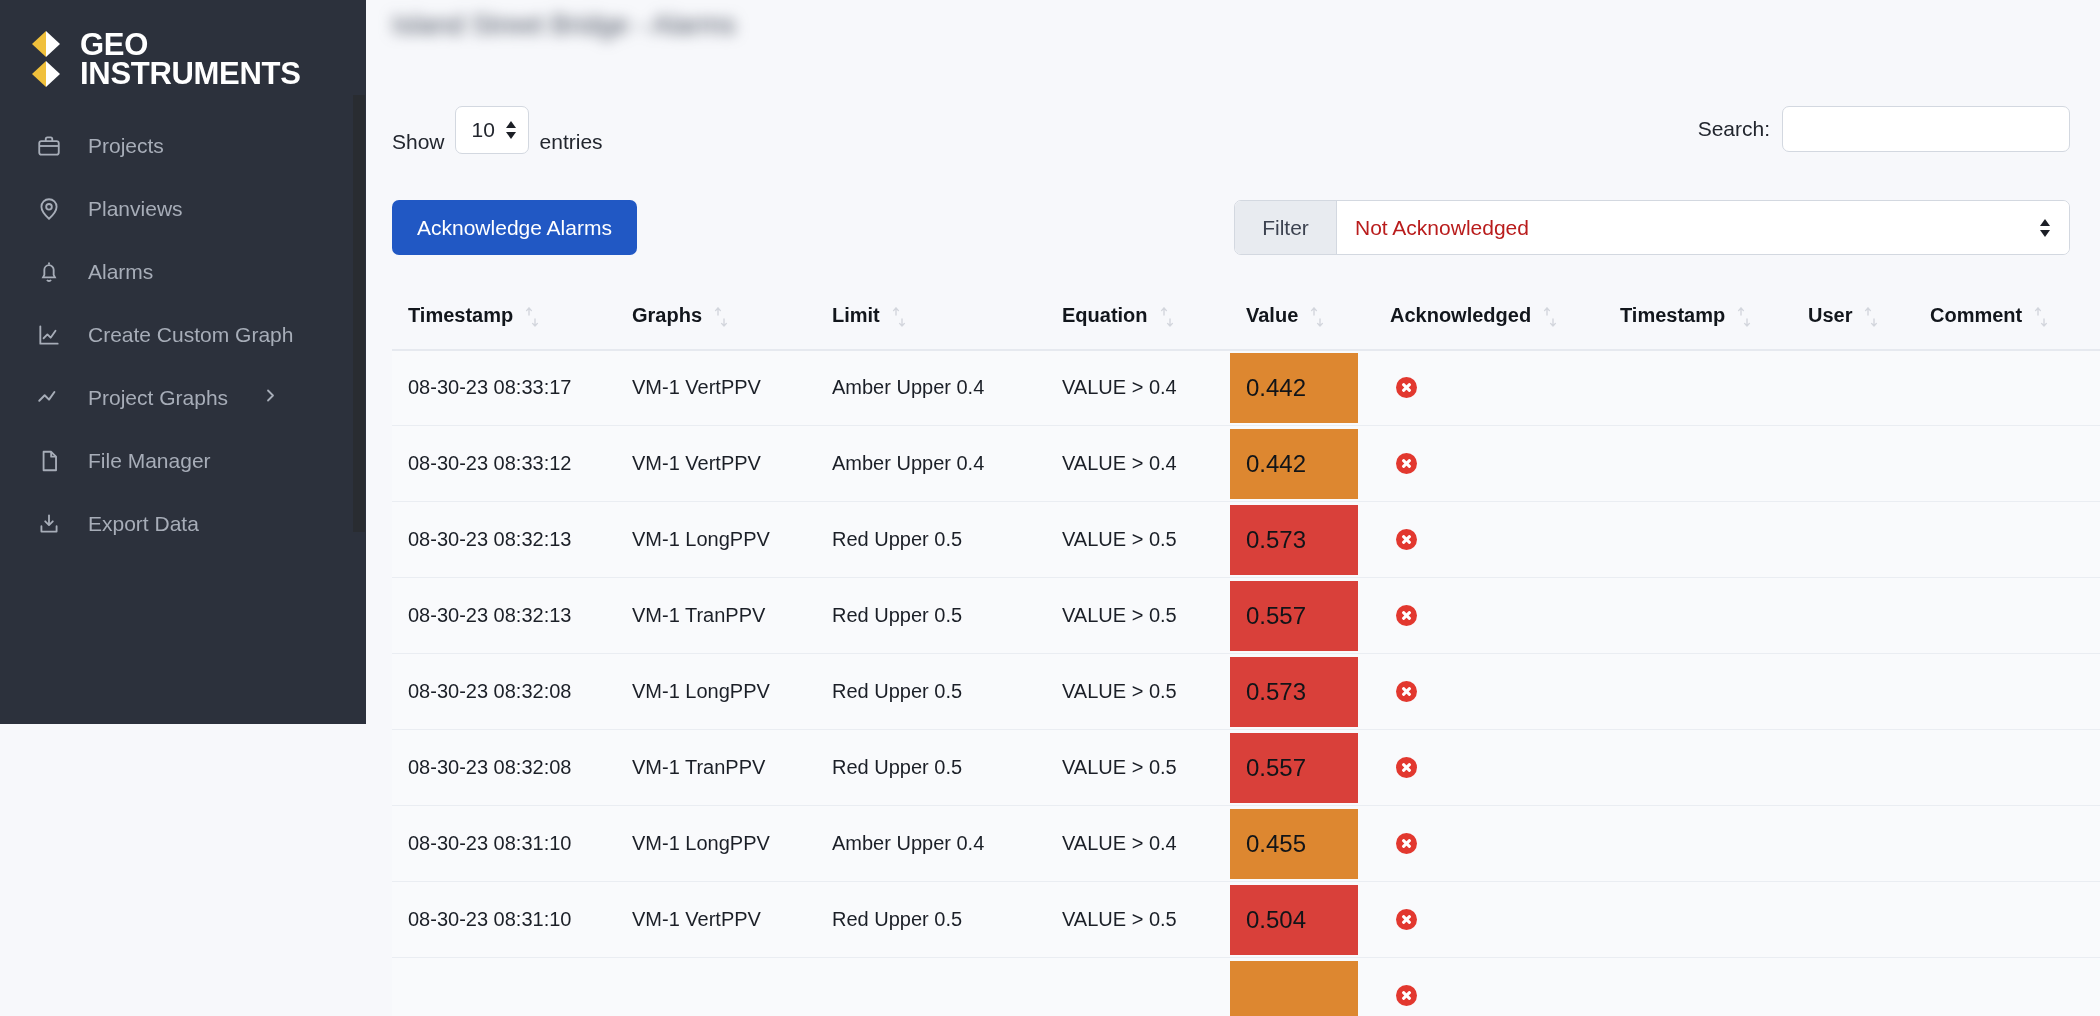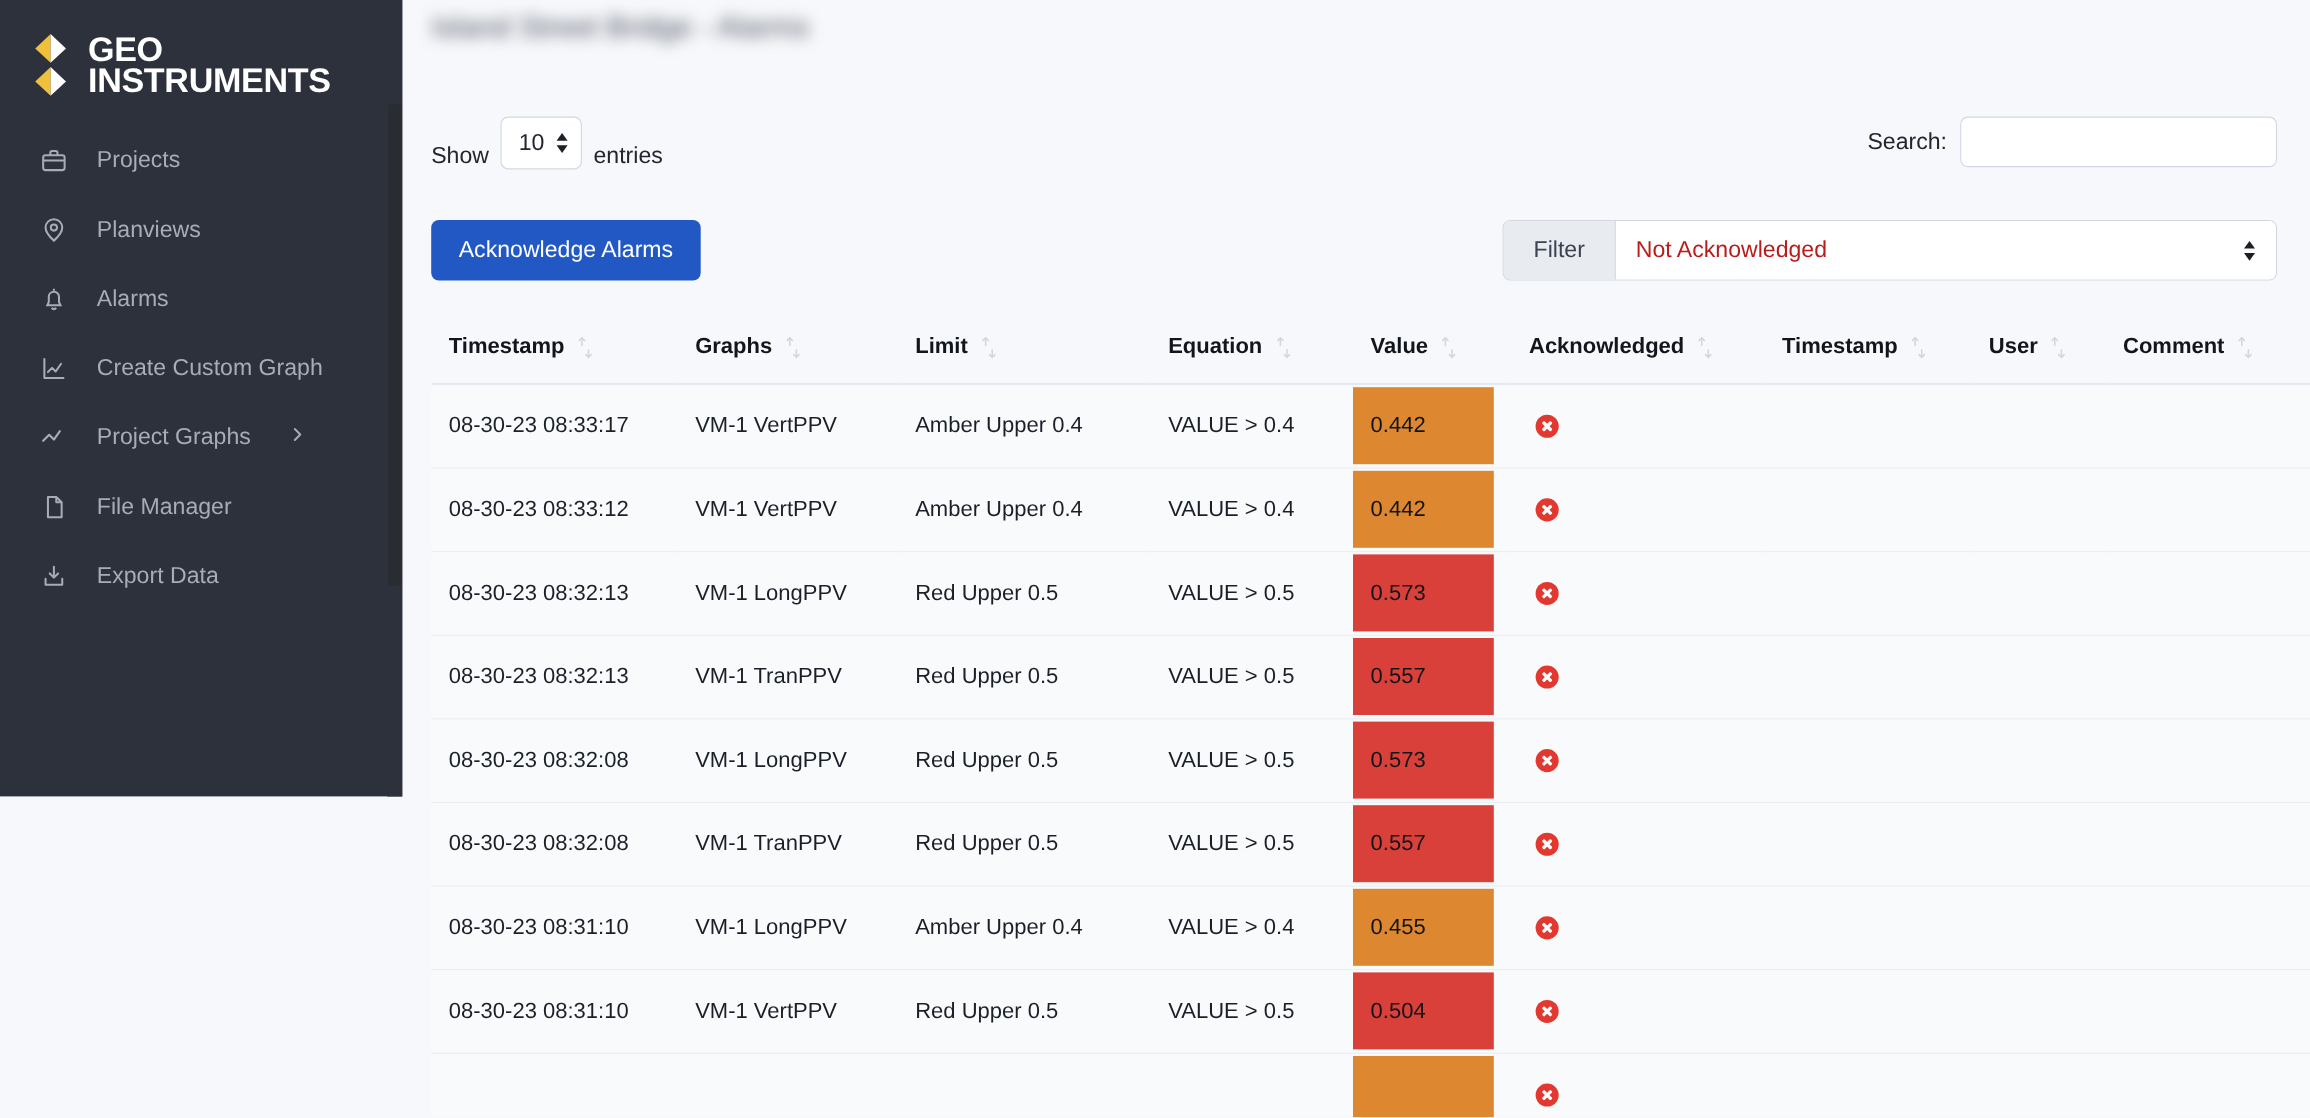--- a/index.html
+++ b/index.html
@@ -137,21 +137,21 @@
     border: none; border-radius: 7px;
     color: #ffffff; font-size: 21px;
     font-family: "Liberation Sans", sans-serif;
     cursor: pointer;
     text-align: center;
   }
 
   .filter-group {
     position: absolute; right: 0; top: 0;
     display: flex; align-items: stretch;
-    width: 704px; height: 55px;
+    width: 836px; height: 55px;
     border: 1px solid #d3d8e0;
     border-radius: 7px;
     overflow: hidden;
     background: #ffffff;
   }
   .filter-label {
     display: flex; align-items: center; justify-content: center;
     width: 102px;
     background: #e8ebf0;
     border-right: 1px solid #d3d8e0;
@@ -203,21 +203,21 @@
     white-space: nowrap;
   }
   table.alarms td .cell { padding-left: 16px; }
   table.alarms tbody tr { background: #f9fafc; }
 
   td.value-cell { padding: 3px 0; border-bottom: 1px solid #eaedf2; }
   .value-box {
     height: 70px;
     display: flex; align-items: center;
     padding-left: 16px;
-    font-size: 20px; color: #111418;
+    font-size: 24px; color: #111418;
     margin-right: 16px;
   }
   .value-box.amber { background: #dd8730; }
   .value-box.red   { background: #d9403a; }
 
   td.ack-cell .ack-wrap {
     display: flex; align-items: center; padding-left: 22px;
   }
   .xcircle {
     width: 21px; height: 21px; border-radius: 50%;

